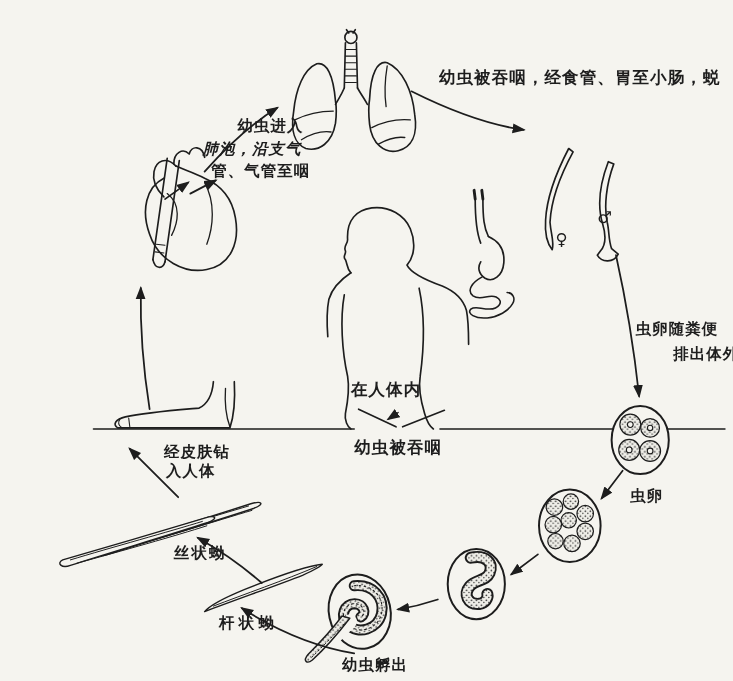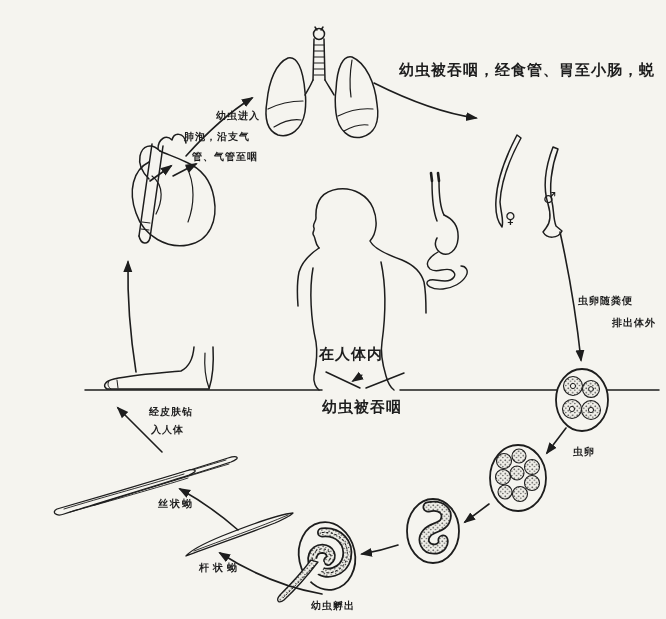--- a/index.html
+++ b/index.html
@@ -1,20 +1,20 @@
 <!DOCTYPE html>
 <html><head>
 <meta charset="utf-8">
 <style>
   html,body{margin:0;padding:0;}
   body{width:666px;height:619px;overflow:hidden;background:#f5f4ef;
        font-family:"DejaVu Sans","Liberation Sans",sans-serif;}
   #stage{position:relative;width:666px;height:619px;background:#f5f4ef;}
   #art{position:absolute;left:0;top:0;}
-  .lbl{position:absolute;color:#1d1d1d;font-weight:700;font-size:10px;
+  .lbl{position:absolute;color:#1d1d1d;font-weight:700;font-size:14px;
        line-height:17px;letter-spacing:2px;white-space:nowrap;}
   .lbl.big{font-size:15px;letter-spacing:1px;}
   .lbl.tight{letter-spacing:1px;}
   .lbl.wide{letter-spacing:4px;}
   .sym{position:absolute;color:#1d1d1d;font-weight:700;font-size:15px;}
   .ind1{margin-left:32px;}
   .ind2{margin-left:8px;}
 </style>
 </head>
 <body>
@@ -162,21 +162,21 @@
       <path d="M162,452 L118,408" marker-end="url(#ah)"></path>
       <path d="M136,372 Q127,315 128,262" marker-end="url(#ah)"></path>
       <path d="M362,375 L353,381" marker-end="url(#ah)" stroke-width="1.2"></path>
     </g>
   </g>
 </svg>
 
 <div class="lbl big tight" style="left:399px;top:62px;">幼虫被吞咽，经食管、胃至小肠，蜕</div>
 
 <div class="lbl tight ind1" style="left:184px;top:107px;">幼虫进入</div>
-<div class="lbl tight" style="left:184px;top:128px;">肺泡，沿支气</div>
+<div class="lbl tight" style="left:184px;top:128px;font-style:italic;">肺泡，沿支气</div>
 <div class="lbl tight ind2" style="left:184px;top:148px;">管、气管至咽</div>
 
 
 <div class="lbl big" style="left:319px;top:346px;">在人体内</div>
 <div class="lbl big" style="left:322px;top:399px;">幼虫被吞咽</div>
 
 <div class="lbl tight" style="left:149px;top:403px;">经皮肤钻</div>
 <div class="lbl tight" style="left:151px;top:421px;">入人体</div>
 
 <div class="lbl" style="left:158px;top:495px;">丝状蚴</div>

